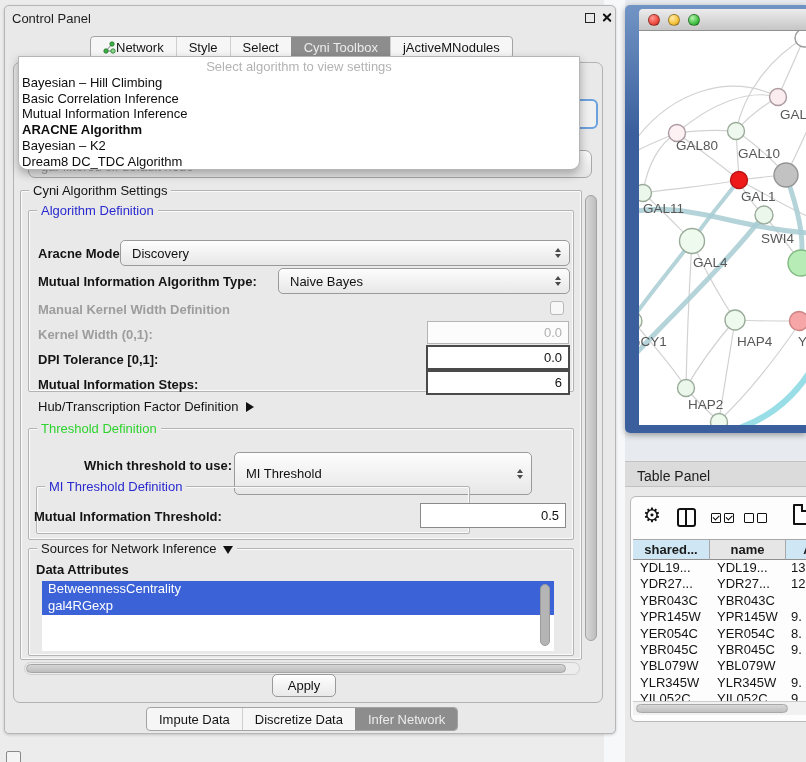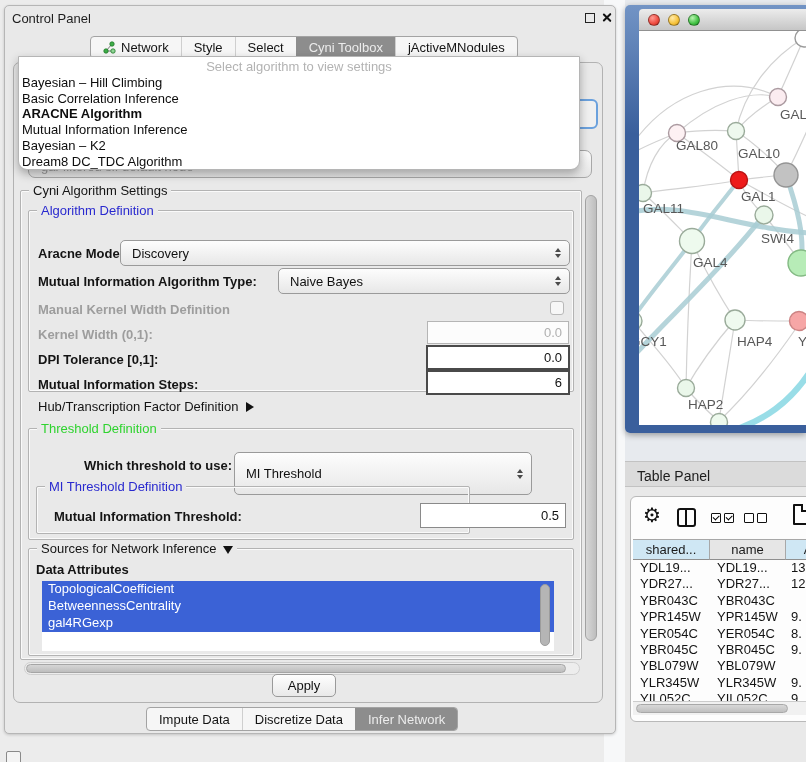--- a/index.html
+++ b/index.html
@@ -11,21 +11,21 @@
     background:#e9e9e9; border:1px solid #b6b6b6; border-radius:5px; box-shadow:0 1px 3px rgba(0,0,0,.18); }
   .cp-title { position:absolute; left:12px; top:11px; font-size:13px; color:#1d1d1d; }
   .float-icon { position:absolute; left:585px; top:13px; width:10px; height:10px; border:1.6px solid #222; background:transparent; }
   .close-icon { position:absolute; left:601px; top:12px; width:11px; height:11px; }
   .close-icon::before, .close-icon::after { content:""; position:absolute; left:5px; top:0; width:2.4px; height:11px; background:#111; border-radius:1px; }
   .close-icon::before { transform:rotate(45deg); } .close-icon::after { transform:rotate(-45deg); }
 
   
   .tabbar { position:absolute; display:flex; align-items:stretch; border:1px solid #a3a3a3; border-radius:4px;
     background:#f6f6f6; overflow:hidden; font-size:13px; color:#141414; }
-  .tab { display:flex; align-items:center; gap:5px; padding:0 12px; border-left:1px solid #cfcfcf; cursor:default; white-space:nowrap; }
+  .tab { display:flex; align-items:center; padding:0 12px; border-left:1px solid #cfcfcf; cursor:default; white-space:nowrap; }
   .tab:first-child { border-left:none; }
   .tab.sel { background:#8d8d8d; color:#ececec; border-left-color:#8d8d8d; }
   .top-tabs { left:90px; top:36px; height:23px; }
   .bot-tabs { left:146px; top:707px; height:24px; }
   .net-glyph { width:13px; height:13px; }
 
   
   .content-panel { position:absolute; left:13px; top:62px; width:590px; height:641px;
     border:1px solid #b2b2b2; border-radius:7px; background:#e9e9e9; }
 
@@ -115,21 +115,21 @@
   .split-icon { position:absolute; left:46px; top:11px; width:19px; height:19px; border:2.2px solid #111; border-radius:3px; }
   .split-icon::after { content:""; position:absolute; left:6.2px; top:0; width:2.2px; height:15px; background:#111; }
   .cbx { position:relative; display:inline-block; width:10px; height:10px; border:1.6px solid #111; border-radius:1px; background:#fff; }
   .cbx.on::after { content:""; position:absolute; left:1px; top:1.2px; width:5px; height:2.6px;
     border-left:1.6px solid #000; border-bottom:1.6px solid #000; transform:rotate(-45deg); }
   .cbx-pair { position:absolute; top:16px; display:flex; gap:3px; }
   .file-icon { position:absolute; left:162px; top:7px; width:16px; height:21px; border:2.2px solid #111; border-radius:1px; background:#fff; }
   .file-icon::after { content:""; position:absolute; right:-2px; top:-2px; width:6px; height:6px; background:#fdfdfd; border-left:2.2px solid #111; border-bottom:2.2px solid #111; }
 
   .t-header { position:absolute; left:2px; top:42px; width:198px; height:21px; display:flex; border-top:1px solid #a8a8a8; }
-  .t-head { font-size:13px; color:#1a1a1a; text-align:center; line-height:20px; border-right:1px solid #a8a8a8; border-bottom:1px solid #8f8f8f; overflow:hidden; white-space:nowrap; }
+  .t-head { font-size:13px; color:#1a1a1a; text-align:center; line-height:20px; border-right:1px solid #a8a8a8; border-bottom:1px solid #8f8f8f; overflow:hidden; white-space:nowrap;font-weight:bold; }
   .t-head.blue { background:#cfe7f4; } .t-head.gray { background:#e6e6e6; }
   .t-rows { position:absolute; left:2px; top:63px; width:198px; height:145px; overflow:hidden; }
   .t-row { display:flex; height:16.4px; }
   .t-cell { font-size:13px; color:#141414; line-height:16px; padding-left:7px; white-space:nowrap; overflow:hidden; }
   .c1 { width:77px; } .c2 { width:76px; } .c3 { flex:1; padding-left:5px; }
   .t-hscroll { position:absolute; left:2px; top:204px; width:196px; height:14px; background:#f1f1f1; border-top:1px solid #cccccc; }
   .t-hscroll .thumb { position:absolute; left:3px; top:2px; width:152px; height:9px; background:linear-gradient(#d8d8d8,#bfbfbf); border:1px solid #a8a8a8; border-radius:5px; }
 
   .corner-icon { position:absolute; left:6px; top:751px; width:15px; height:15px; border:1.8px solid #8a8a8a; border-radius:2px; background:#f4f4f4; }
 </style>
@@ -180,22 +180,22 @@
 
   <div class="combo-frag-blue"></div>
   <div class="combo-ghost">
     <span>gal-filtered sif default node</span>
   </div>
 
   <div class="popup">
     <div class="prompt">Select algorithm to view settings</div>
     <div class="dd-item">Bayesian – Hill Climbing</div>
     <div class="dd-item">Basic Correlation Inference</div>
+    <div class="dd-item">Mutual Information Inference</div>
     <div class="dd-item bold">ARACNE Algorithm</div>
-    <div class="dd-item">Mutual Information Inference</div>
     <div class="dd-item">Bayesian – K2</div>
     <div class="dd-item">Dream8 DC_TDC Algorithm</div>
   </div>
 
   <div class="group" style="left:20px; top:190px; width:562px; height:470px;">
     <span class="gtitle">Cyni Algorithm Settings</span>
   </div>
 
   <div class="group" style="left:28px; top:210px; width:546px; height:182px;">
     <span class="gtitle blue">Algorithm Definition</span>
@@ -243,29 +243,28 @@
     <span>MI Threshold</span>
     <span class="stepper">
         <span class="up"></span>
         <span class="dn"></span>
       </span>
   </div>
 
   <div class="group" style="left:36px; top:486px; width:434px; height:48px;">
     <span class="gtitle blue">MI Threshold Definition</span>
   </div>
-  <div class="lbl" style="left:54px; top:509px;">Mutual Information Threshold:</div>
+  <div class="lbl" style="left:34px; top:509px;">Mutual Information Threshold:</div>
   <input class="field thin" style="left: 420px; top: 503px; width: 146px; height: 25px;" readonly="" value="0.5">
 
   <div class="group" style="left:28px; top:548px; width:546px; height:108px;">
     <span class="gtitle"><span>Sources for Network Inference</span><span class="tri-down"></span></span>
   </div>
   <div class="lbl" style="left:36px; top:562px;">Data Attributes</div>
   <div class="attr-list">
-    <div class="attr-item">TopologicalCoefficient</div>
     <div class="attr-item">BetweennessCentrality</div>
     <div class="attr-item">gal4RGexp</div>
   </div>
   <div class="attr-vscroll"></div>
 
   <div class="hscroll">
       <div class="thumb"></div>
     </div>
   <div class="vscroll">
       <div class="thumb"></div>

